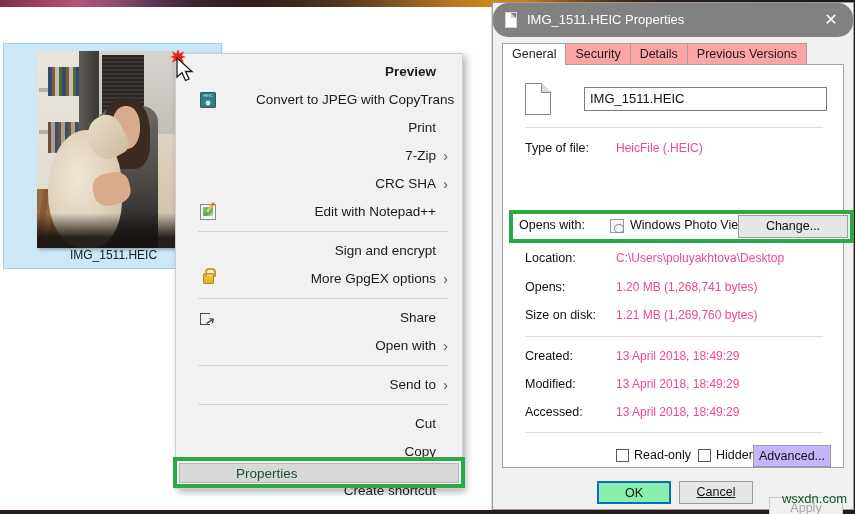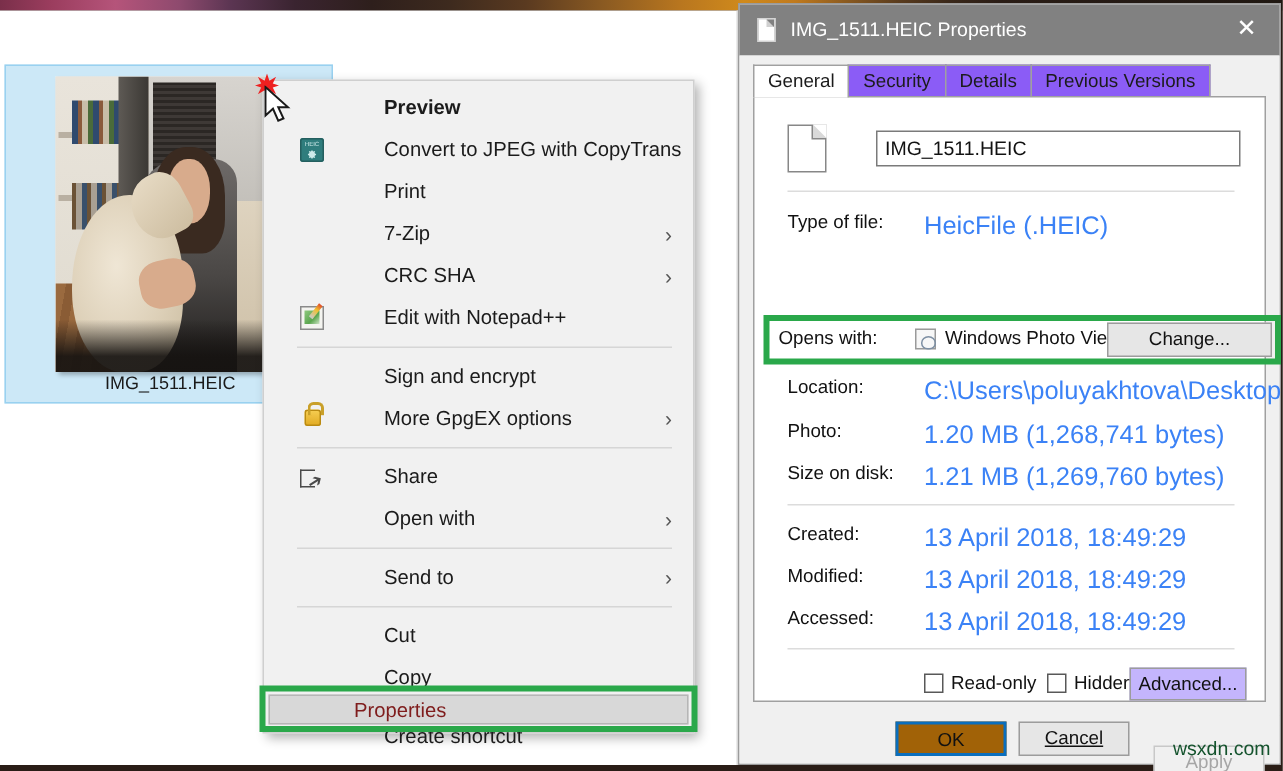--- a/index.html
+++ b/index.html
@@ -124,20 +124,21 @@
     background: #f1f1f1;
     border: 1px solid #cfcfcf;
     box-shadow: 3px 3px 7px rgba(0,0,0,.30);
     padding: 4px 0;
   }
   .ctx-item {
     position: relative; height: 28px; line-height: 28px;
     padding-left: 80px; padding-right: 26px;
     font-size: 13.5px; color: #1b1b1b;
     white-space: nowrap;
+    text-align: right;
   }
   .ctx-item.bold { font-weight: bold; }
   .ctx-item .arrow {
     position: absolute; right: 14px; top: 0; height: 28px; line-height: 28px;
     font-size: 14px; color: #555;
   }
   .ctx-sep {
     height: 1px; margin: 5px 14px 5px 22px; background: #d6d6d6;
   }
   .ctx-ico {
@@ -195,39 +196,39 @@
     position: absolute; left: 173px; top: 450px; width: 292px; height: 31px;
     border: 4px solid #2aa84a;
     pointer-events: none;
   }
   .props-hover {
     position: absolute; left: 179px; top: 456px; width: 280px; height: 20px;
     background: #d8d8d8; border: 1px solid #b6b6b6;
   }
   .props-hover-label {
     position: absolute; left: 56px; top: 0; height: 20px; line-height: 20px;
-    font-size: 13.5px; color: #7f1d1d;
+    font-size: 13.5px; color: #14532d;
   }
 
   
   .cursor { position: absolute; left: 176px; top: 50px; width: 18px; height: 26px; }
   .red-star {
     position: absolute; left: 170px; top: 42px; width: 16px; height: 16px;
     background: #ee2020;
     clip-path: polygon(50% 0,60% 30%,88% 14%,74% 42%,100% 50%,74% 58%,88% 86%,60% 70%,50% 100%,40% 70%,12% 86%,26% 58%,0 50%,26% 42%,12% 14%,40% 30%);
   }
 
   
   .dlg {
     position: absolute; left: 492px; top: 2px; width: 362px; height: 508px;
     background: #f0f0f0;
     border: 1px solid #9b9b9b;
   }
   .dlg-title {
-    position: relative; height: 34px; background: #818181;
+    position: relative; height: 34px; background: #818181; border-radius: 15px;
   }
   .dlg-title-icon {
     position: absolute; left: 12px; top: 9px; width: 12px; height: 16px;
     background: #ffffff; border: 1px solid #d4d4d4;
   }
   .dlg-title-icon::after {
     content:""; position:absolute; right:0; top:0; border-width:0 5px 5px 0;
     border-style:solid; border-color:#d0d0d0 #818181;
   }
   .dlg-title-text {
@@ -240,21 +241,21 @@
   }
 
   .dlg-body { position: relative; height: 440px; background: #f0f0f0; }
 
   .tabstrip {
     position: absolute; left: 9px; top: 6px; right: 9px; height: 22px;
   }
   .tab {
     float: left; height: 22px; line-height: 21px; padding: 0 9px;
     font-size: 12.5px; color: #1b1b1b;
-    background: #8b5cf6; border: 1px solid #a0a0a0; border-bottom: none;
+    background: #fca5a5; border: 1px solid #a0a0a0; border-bottom: none;
     margin-right: -1px;
   }
   .tab.active { background: #ffffff; position: relative; z-index: 2; }
 
   .tabpanel {
     position: absolute; left: 9px; top: 27px; right: 9px; bottom: 9px;
     background: #ffffff; border: 1px solid #a0a0a0;
   }
 
   .file-icon-big {
@@ -275,21 +276,21 @@
   .hr {
     position: absolute; left: 22px; right: 20px; height: 1px; background: #dcdcdc;
   }
 
   .row { position: absolute; left: 22px; right: 12px; height: 19px; }
   .row .lbl {
     position: absolute; left: 0; top: 0; font-size: 12.5px; color: #111;
     white-space: nowrap;
   }
   .row .val {
-    position: absolute; left: 91px; top: 0; font-size: 17px; color: #3b82f6;
+    position: absolute; left: 91px; top: 0; font-size: 12px; color: #ec4899;
     white-space: nowrap;
     text-align: right;
   }
 
   
   .hl-green-opens {
     position: absolute; left: 6px; top: 145px; width: 345px; height: 33px;
     border: 4px solid #2aa84a;
   }
   .opens-inner {
@@ -326,21 +327,21 @@
 
   .dlg-footer {
     position: absolute; left: 0; bottom: 0; width: 360px; height: 32px;
     background: #f0f0f0;
   }
   .btn {
     position: absolute; top: 4px; height: 23px; width: 74px;
     background: #e6e6e6; border: 1px solid #9c9c9c;
     font-size: 12.5px; color: #111; text-align: center; line-height: 21px;
   }
-  .btn.ok { right: 182px; background:#a16207; border: 2px solid #0a6ebd; margin-left: 22px; }
+  .btn.ok { right: 182px; background:#86efac; border: 2px solid #0a6ebd; margin-left: 22px; }
   .btn.cancel { right: 100px; text-decoration: underline; }
   .btn.apply { right: 10px; background:#f0f0f0; border-color:#c8c8c8; color:#a6a6a6;margin-top:16px; }
 
   .watermark {
     position: absolute; right: 6px; bottom: 3px;
     font-size: 13px; color: #14532d;
     font-family: "Liberation Sans", sans-serif;
   }
 </style>
 </head>
@@ -505,21 +506,21 @@
           <span class="opens-app">Windows Photo Viewer</span>
           <span class="change-btn">Change...</span>
         </div>
         <div class="hl-green-opens"></div>
 
         <div class="row" style="top:186px">
           <span class="lbl">Location:</span>
           <span class="val">C:\Users\poluyakhtova\Desktop</span>
         </div>
         <div class="row" style="top:215px">
-          <span class="lbl">Photo:</span>
+          <span class="lbl">Opens:</span>
           <span class="val">1.20 MB (1,268,741 bytes)</span>
         </div>
         <div class="row" style="top:243px">
           <span class="lbl">Size on disk:</span>
           <span class="val">1.21 MB (1,269,760 bytes)</span>
         </div>
 
         <div class="hr" style="top:271px"></div>
 
         <div class="row" style="top:284px">

